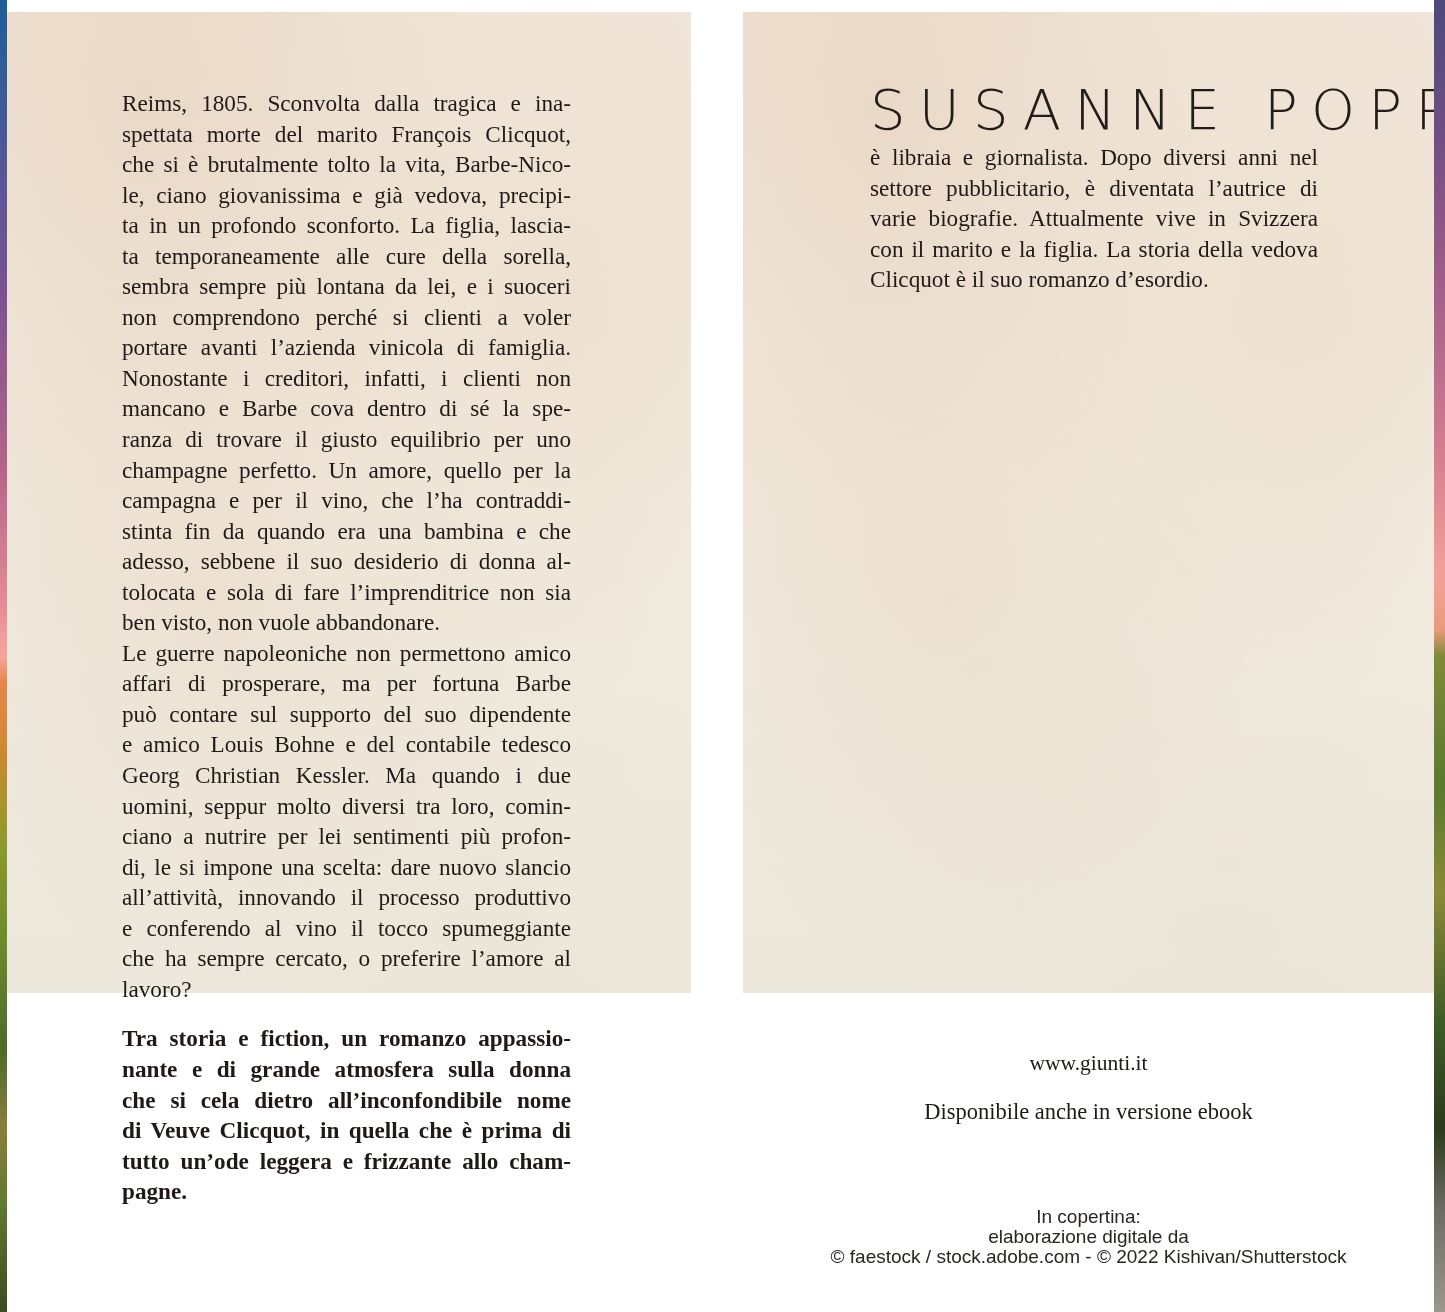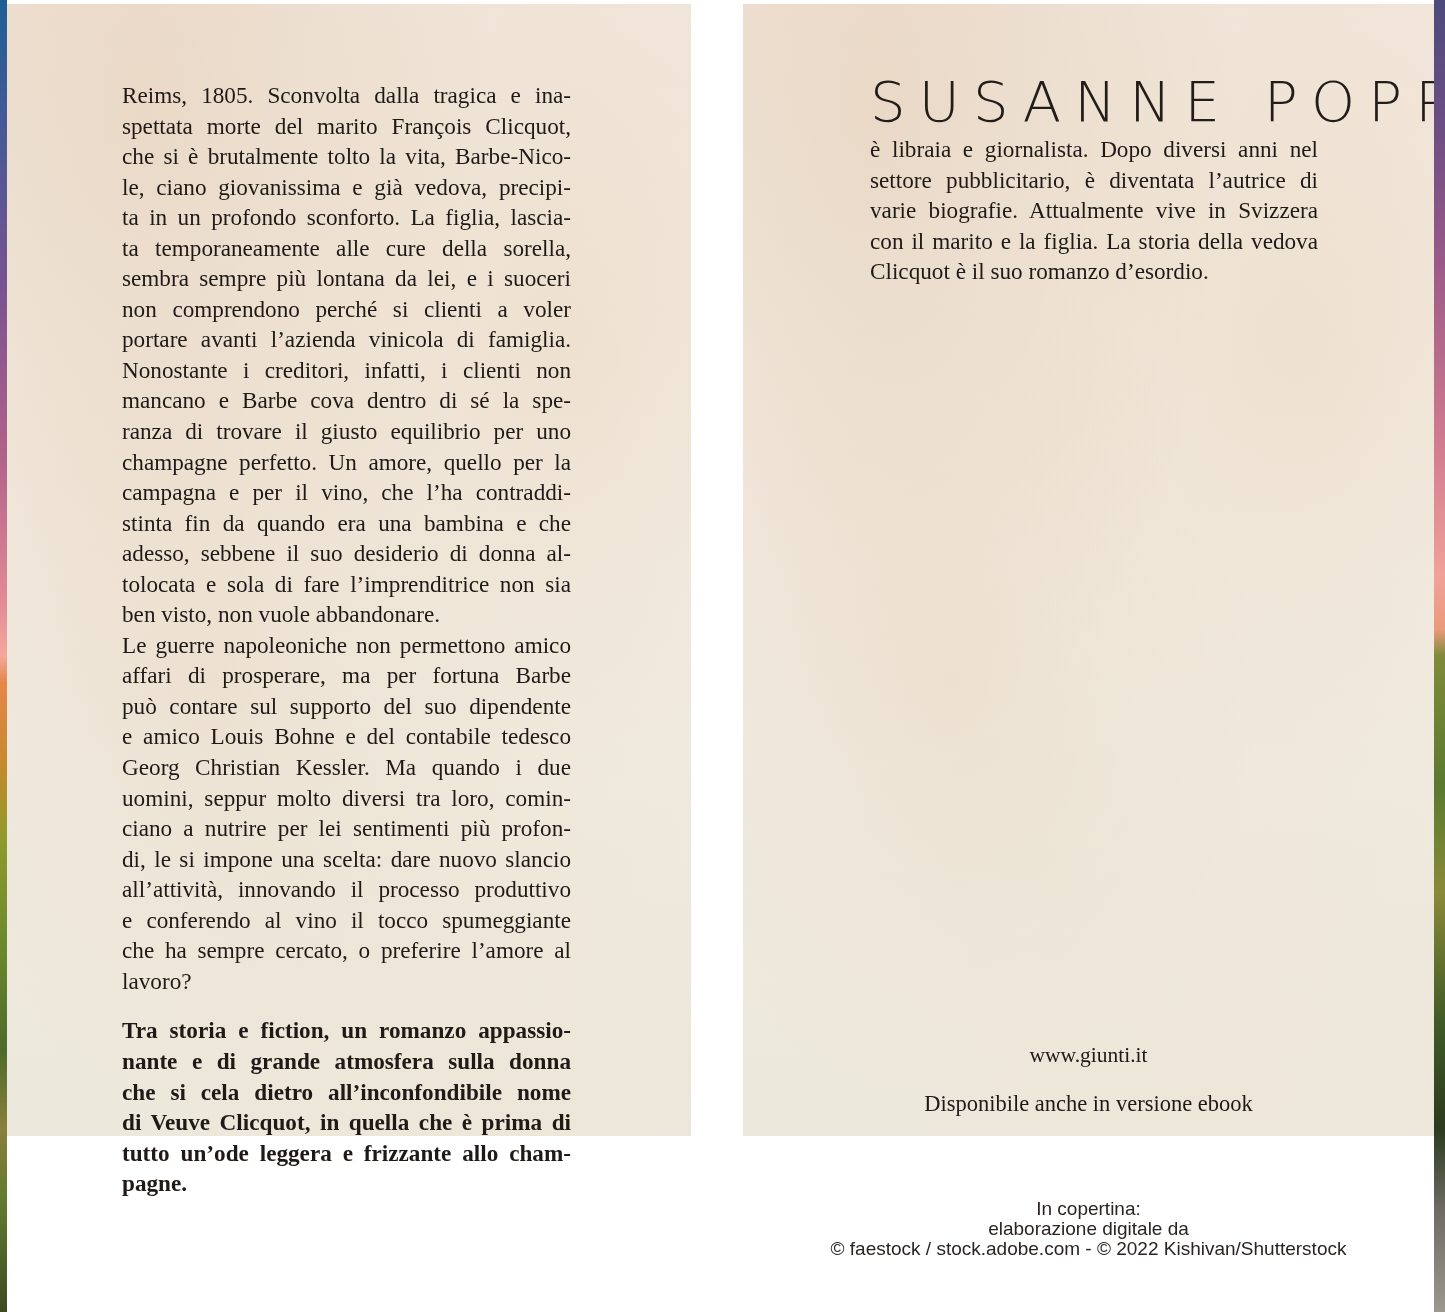--- a/index.html
+++ b/index.html
@@ -52,22 +52,22 @@
         #7f8a3a 50%,
         #5a7a2e 60%,
         #8a8a38 68%,
         #3f5a26 78%,
         #2c3a1e 86%,
         #6c6a62 92%,
         #9c9890 100%);
     }
     .page {
       position: absolute;
-      top: 4px;
-      height: 1132px;
+      top: 12px;
+      height: 981px;
       background-color: #f1ebdf;
       background-image:
         radial-gradient(ellipse at 20% 10%, rgba(222,190,160,0.35) 0%, rgba(222,190,160,0) 45%),
         radial-gradient(ellipse at 80% 30%, rgba(230,205,175,0.30) 0%, rgba(230,205,175,0) 40%),
         radial-gradient(ellipse at 30% 60%, rgba(225,200,170,0.25) 0%, rgba(225,200,170,0) 45%),
         radial-gradient(ellipse at 70% 85%, rgba(235,225,205,0.30) 0%, rgba(235,225,205,0) 50%),
         linear-gradient(to bottom, #f0e6da 0%, #f2ece2 50%, #ede8dc 100%);
     }
     .page-left {
       left: 7px;

